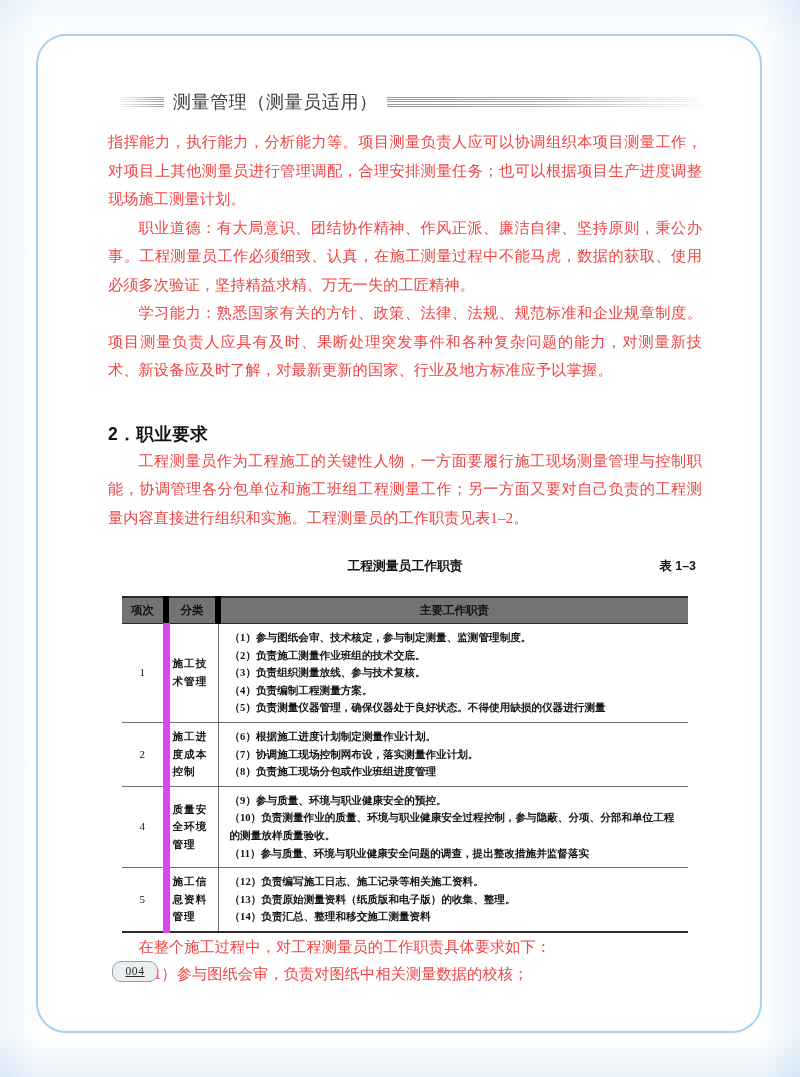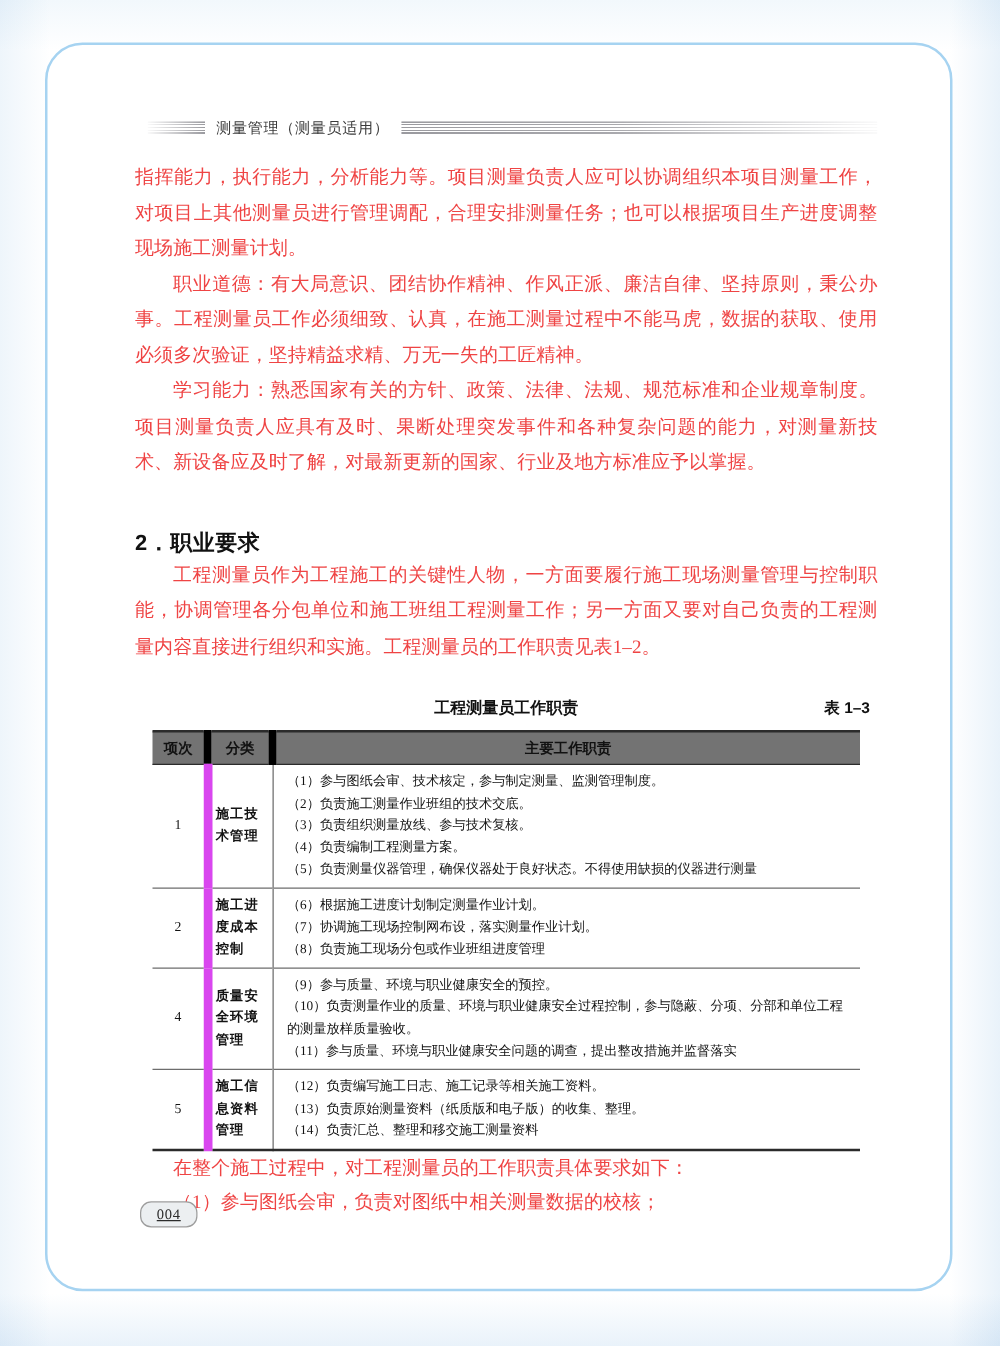--- a/index.html
+++ b/index.html
@@ -61,21 +61,21 @@
     -webkit-mask-image: linear-gradient(to right, rgba(0,0,0,0.05), rgba(0,0,0,1));
     mask-image: linear-gradient(to right, rgba(0,0,0,0.05), rgba(0,0,0,1));
   }
   .runhead-stripe.right {
     flex: 1 1 auto;
     margin-left: 9px;
     -webkit-mask-image: linear-gradient(to right, rgba(0,0,0,1) 0%, rgba(0,0,0,0.85) 45%, rgba(0,0,0,0.05) 100%);
     mask-image: linear-gradient(to right, rgba(0,0,0,1) 0%, rgba(0,0,0,0.85) 45%, rgba(0,0,0,0.05) 100%);
   }
   .runhead-title {
-    font-size: 12px;
+    font-size: 18px;
     color: #3a3a3a;
     letter-spacing: 0.6px;
     white-space: nowrap;
     font-family: "Liberation Sans", "DejaVu Sans", sans-serif;
   }
 
   
   .content {
     position: absolute;
     left: 108px;
@@ -102,21 +102,21 @@
     font-family: "Liberation Sans", "DejaVu Sans", sans-serif;
     letter-spacing: 0.5px;
   }
   .after-title { margin-top: 26px; }
 
   
   .table-block { margin-top: 26px; }
   .table-caption-row {
     position: relative;
     height: 20px;
-    margin-bottom: 6px;
+    margin-bottom: 18px;
   }
   .table-caption {
     position: absolute;
     left: 0; right: 0;
     text-align: center;
     font-size: 12.8px;
     font-weight: bold;
     color: #111111;
     font-family: "Liberation Sans", "DejaVu Sans", sans-serif;
   }
@@ -173,20 +173,21 @@
     border-left: 7px solid #d946ef;
     letter-spacing: 1px;
     line-height: 17.5px;
     font-weight: bold;
   }
   table.duty td.duties {
     border-left: 1px solid #6d6d6d;
     padding-left: 11px;
     padding-right: 6px;
     text-align: left;
+    font-weight: bold;
   }
   table.duty td.duties div.duty-line {
     white-space: normal;
     text-indent: 0;
     padding-left: 0;
   }
   table.duty td.duties div.duty-line.wrap {
     text-indent: -0.1px;
   }
 

